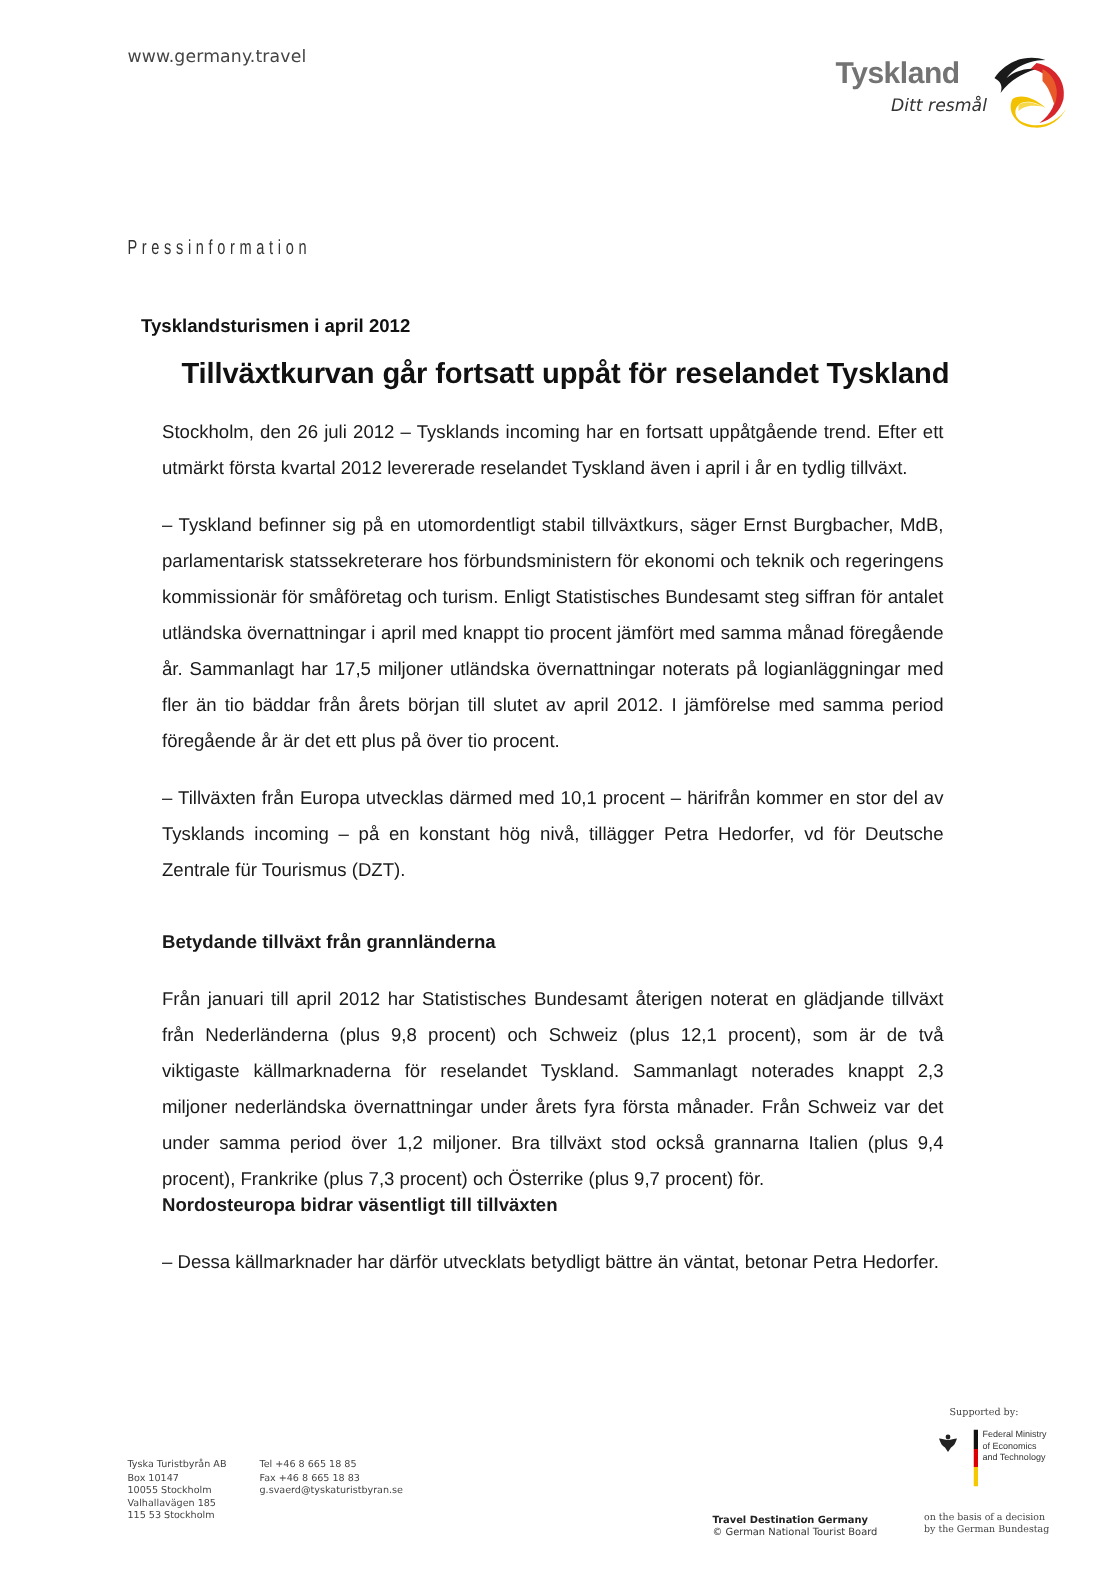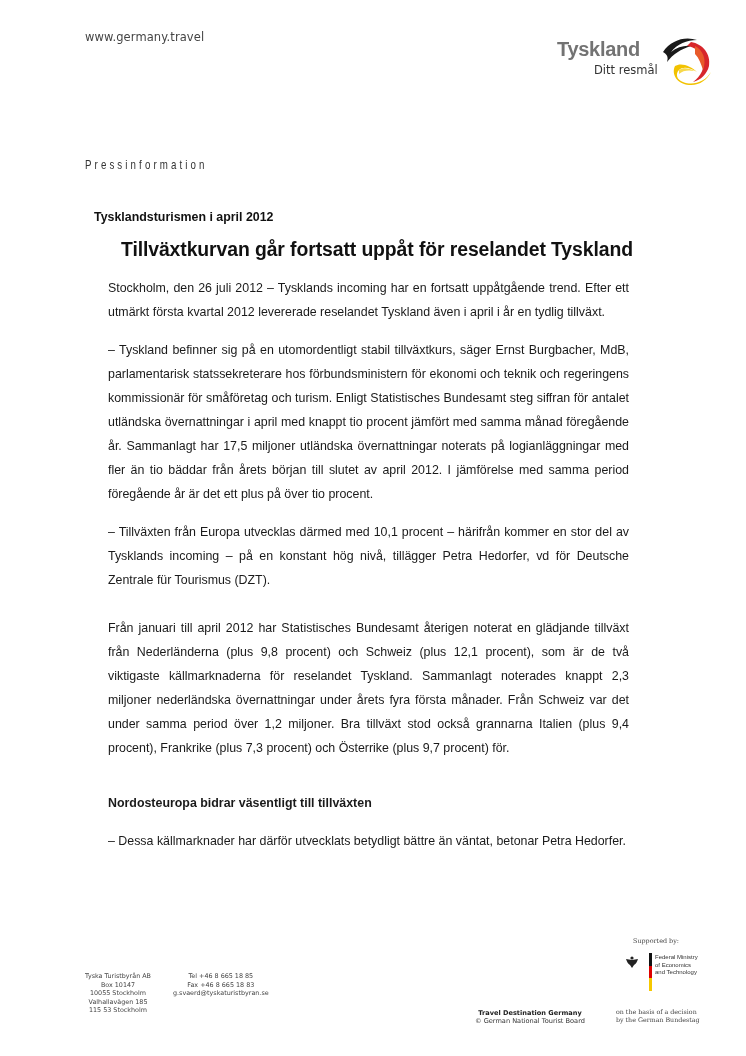--- a/index.html
+++ b/index.html
@@ -1,28 +1,28 @@
 <!DOCTYPE html>
 <html><head>
   <meta charset="utf-8">
   <style>
     html, body { margin: 0; padding: 0; background: #ffffff; }
     body { width: 746px; height: 1056px; position: relative; overflow: hidden; color: #1a1a1a; }
     .abs { position: absolute; }
     .url { left: 85px; top: 30px; font-family: "DejaVu Sans", sans-serif; font-size: 11.5px; color: #444; letter-spacing: 0.1px; }
     .logo-word { left: 557px; top: 38px; font-family: Liberation Sans, sans-serif; font-weight: bold; font-size: 20px; color: #737373; letter-spacing: -0.3px; }
-    .logo-tag { left: 594px; top: 63px; font-family: "DejaVu Sans", sans-serif; font-size: 11.5px; color: #333; }
+    .logo-tag { left: 594px; top: 63px; font-family: "DejaVu Sans", sans-serif; font-style: italic; font-size: 11.5px; color: #333; }
     .logo-swirl { left: 657px; top: 32px; width: 58px; height: 58px; }
     .pressinfo { left: 85px; top: 157px; font-family: "Liberation Sans", sans-serif; font-size: 13.5px; color: #333; letter-spacing: 4.3px; transform: scaleX(0.72); transform-origin: left top; white-space: nowrap; }
     .kicker { left: 94px; top: 210px; font-family: "Liberation Sans", sans-serif; font-weight: bold; font-size: 12.4px; color: #111; }
     .headline { left: 93px; top: 238px; font-family: "Liberation Sans", sans-serif; font-weight: bold; font-size: 19.4px; color: #111; letter-spacing: -0.1px; white-space: nowrap; margin-left: 28px; }
     .body { left: 94px; width: 549px; font-family: "Liberation Sans", sans-serif; font-size: 12.4px; line-height: 24px; color: #1a1a1a; text-align: justify; }
     .body p { margin: 14px; }
     .sub { font-weight: bold; }
-    .footer { font-family: "DejaVu Sans", sans-serif; font-size: 6.4px; line-height: 8.6px; color: #444; text-align: center; }
+    .footer { font-family: "DejaVu Sans", sans-serif; font-size: 6.4px; line-height: 8.6px; color: #444; }
     .f-company { left: 85px; top: 972px; }
     .f-contact { left: 173px; top: 972px; }
     .f-tdg { left: 475px; top: 1009px; font-size: 6.6px; line-height: 8.2px; color: #333; }
     .f-tdg b { color: #222; margin-top: 41px; }
     .supported { left: 618px; top: 937px; font-family: "DejaVu Serif", serif; font-size: 6.4px; color: #444; padding-left: 15px; }
     .ministry-eagle { left: 625px; top: 955px; width: 14px; height: 14px; }
     .flag-bar { left: 649px; top: 953px; width: 3px; height: 38px; }
     .ministry-text { left: 655px; top: 954px; font-family: "Liberation Sans", sans-serif; font-size: 6px; line-height: 7.6px; color: #333; }
     .bundestag { left: 616px; top: 1008px; font-family: "DejaVu Serif", serif; font-size: 6.3px; line-height: 8.2px; color: #444; }
   </style>
@@ -45,20 +45,21 @@
 <div class="abs kicker">Tysklandsturismen i april 2012</div>
 <div class="abs headline">Tillväxtkurvan går fortsatt uppåt för reselandet Tyskland</div>
 
 <div class="abs body" style="top:262px;">
   <p>Stockholm, den 26 juli 2012 – Tysklands incoming har en fortsatt uppåtgående trend. Efter ett utmärkt första kvartal 2012 levererade reselandet Tyskland även i april i år en tydlig tillväxt.</p>
   <p style="margin-top:7px;">– Tyskland befinner sig på en utomordentligt stabil tillväxtkurs, säger Ernst Burgbacher, MdB, parlamentarisk statssekreterare hos förbundsministern för ekonomi och teknik och regeringens kommissionär för småföretag och turism. Enligt Statistisches Bundesamt steg siffran för antalet utländska övernattningar i april med knappt tio procent jämfört med samma månad föregående år. Sammanlagt har 17,5 miljoner utländska övernattningar noterats på logianläggningar med fler än tio bäddar från årets början till slutet av april 2012. I jämförelse med samma period föregående år är det ett plus på över tio procent.</p>
   <p>– Tillväxten från Europa utvecklas därmed med 10,1 procent – härifrån kommer en stor del av Tysklands incoming – på en konstant hög nivå, tillägger Petra Hedorfer, vd för Deutsche Zentrale für Tourismus (DZT).</p>
 </div>
 
 <div class="abs body" style="top:602px;">
+  <p class="sub">Betydande tillväxt från grannländerna</p>
   <p>Från januari till april 2012 har Statistisches Bundesamt återigen noterat en glädjande tillväxt från Nederländerna (plus 9,8 procent) och Schweiz (plus 12,1 procent), som är de två viktigaste källmarknaderna för reselandet Tyskland. Sammanlagt noterades knappt 2,3 miljoner nederländska övernattningar under årets fyra första månader. Från Schweiz var det under samma period över 1,2 miljoner. Bra tillväxt stod också grannarna Italien (plus 9,4 procent), Frankrike (plus 7,3 procent) och Österrike (plus 9,7 procent) för.</p>
 </div>
 
 <div class="abs body" style="top:777px;">
   <p class="sub">Nordosteuropa bidrar väsentligt till tillväxten</p>
   <p style="margin-top:7px;">– Dessa källmarknader har därför utvecklats betydligt bättre än väntat, betonar Petra Hedorfer.</p>
 </div>
 
 <div class="abs footer f-company">
   <div>Tyska Turistbyrån AB</div>

